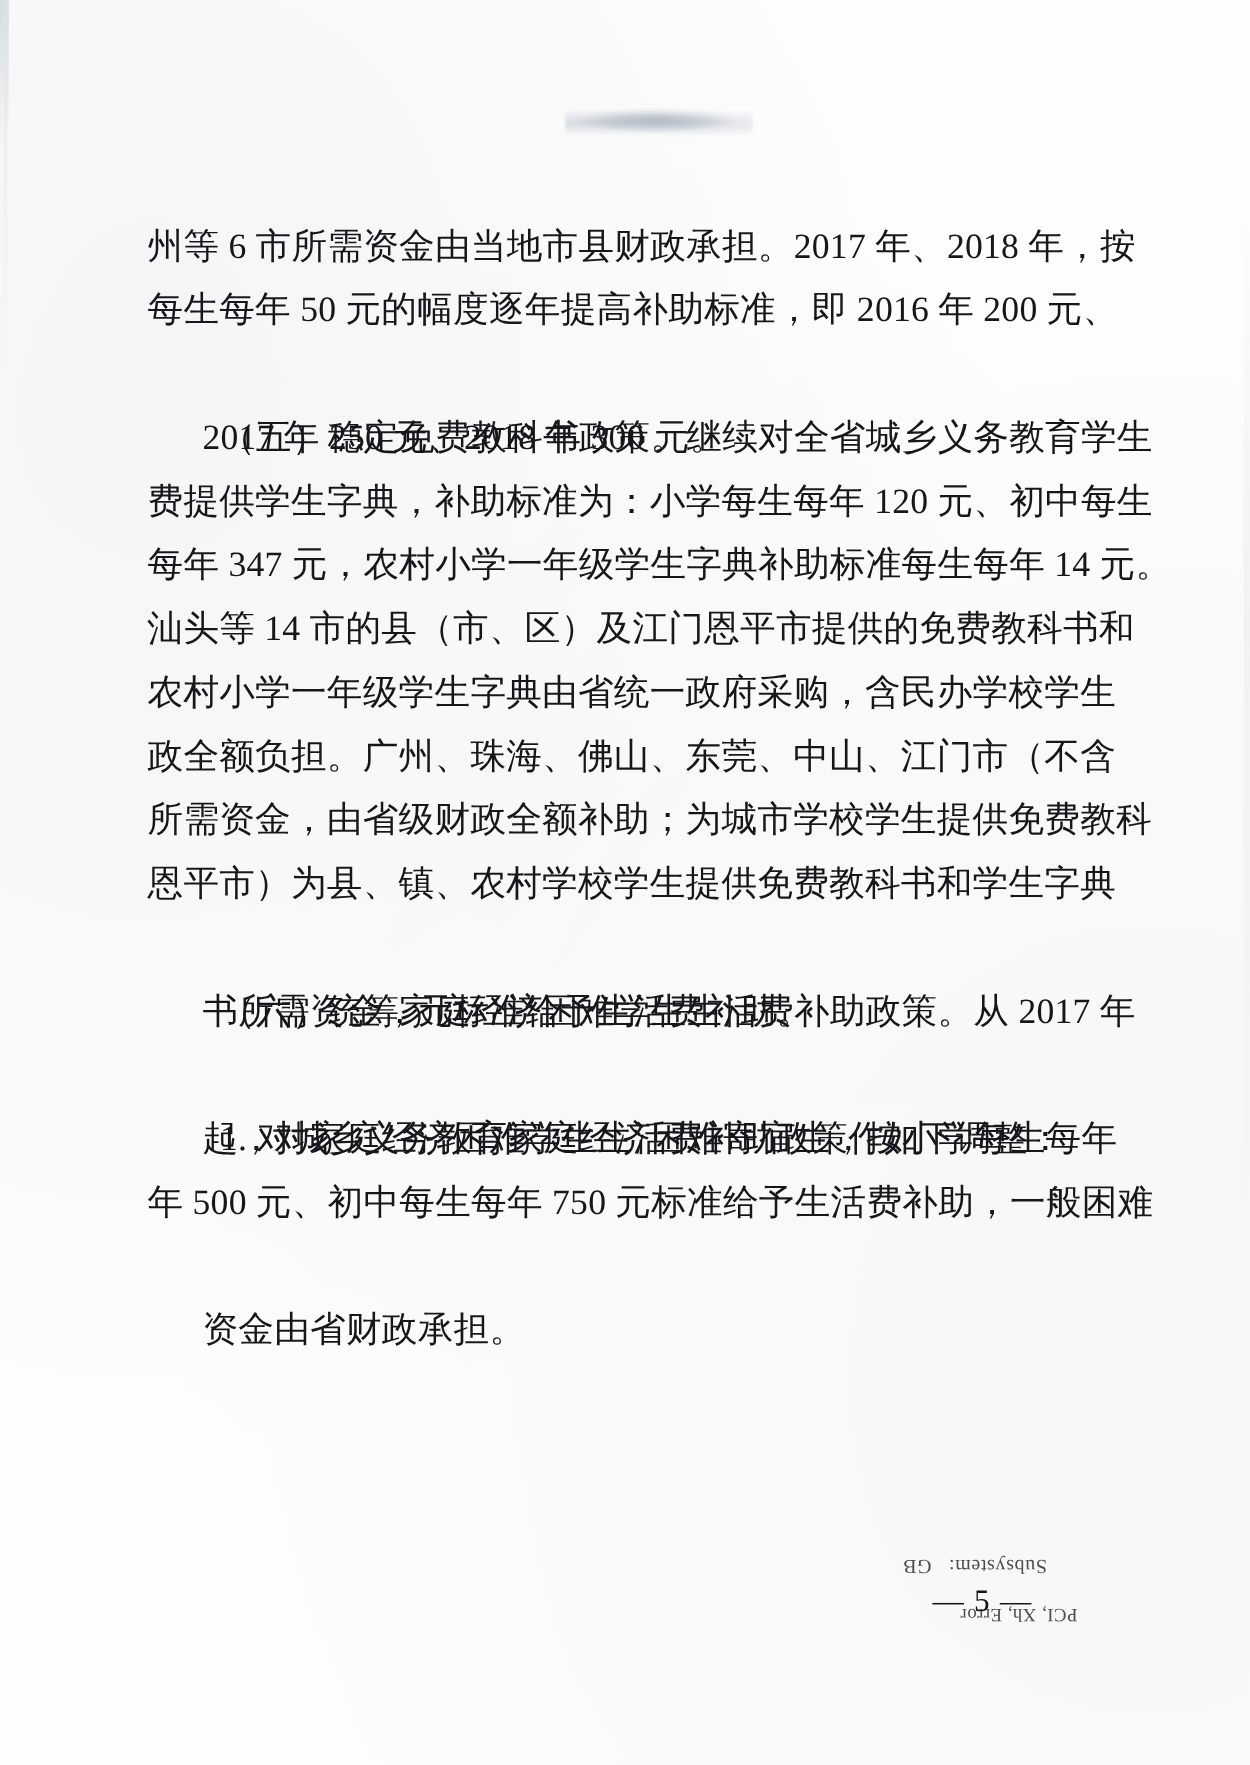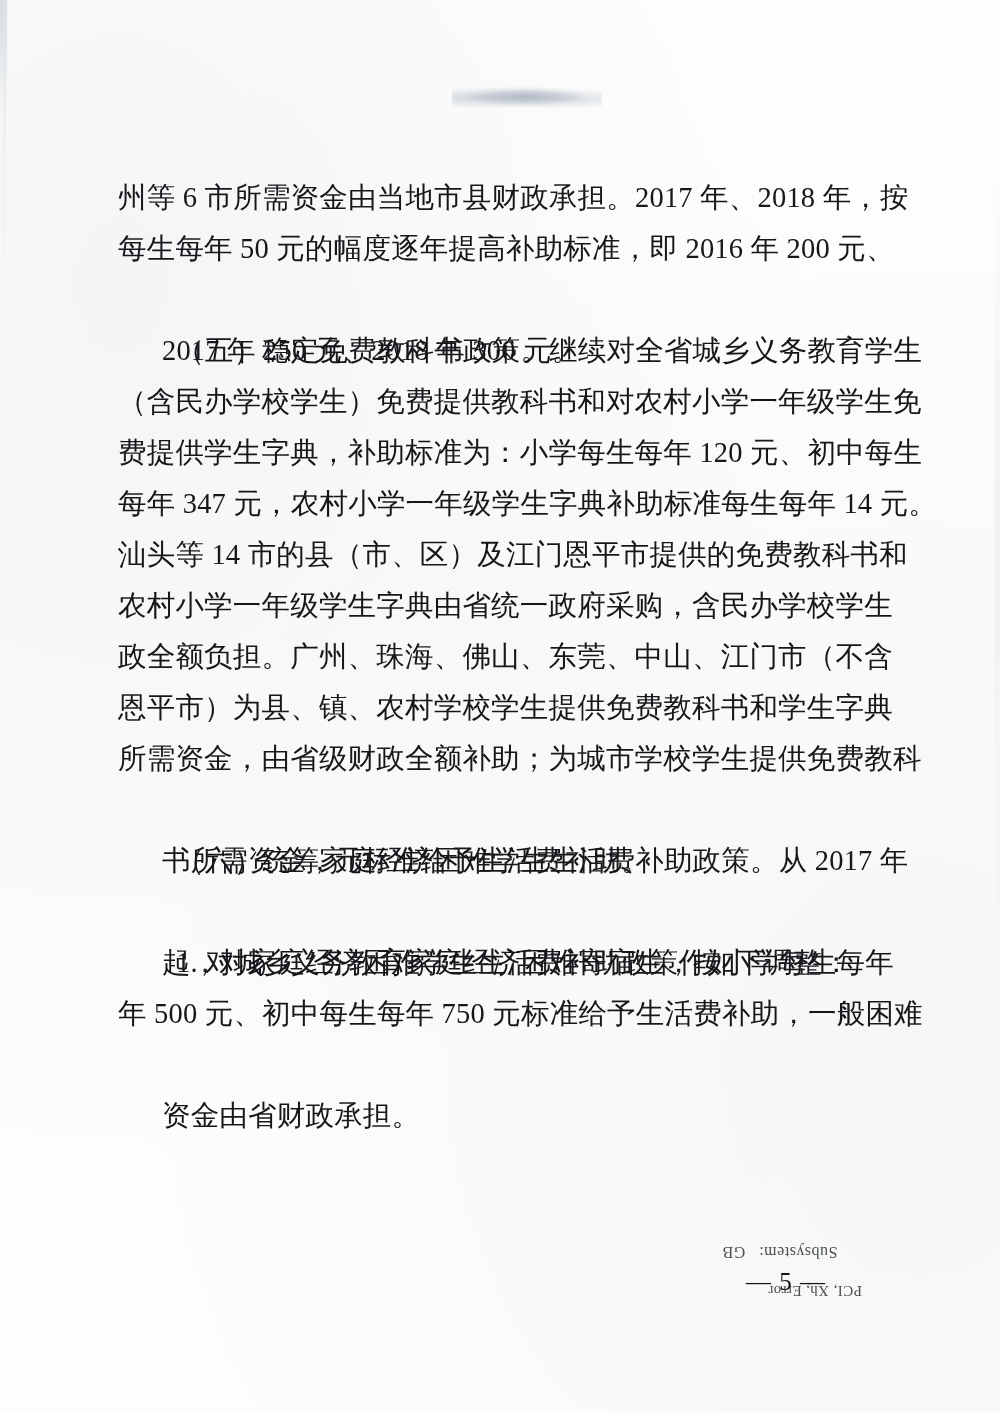--- a/index.html
+++ b/index.html
@@ -135,42 +135,39 @@
       <span>每生每年 50 元的幅度逐年提高补助标准，即 2016 年 200 元、</span>
     </div>
     <div class="line">
       <span>2017 年 250 元、2018 年 300 元。</span>
     </div>
 
     <div class="line just ind2">
       <span>（五）稳定免费教科书政策。继续对全省城乡义务教育学生</span>
     </div>
     <div class="line just">
-      <span>（含民办学校学生）免费提供教科书和对农村小学一年级学生免</span>
-    </div>
-    <div class="line just">
       <span>费提供学生字典，补助标准为：小学每生每年 120 元、初中每生</span>
     </div>
     <div class="line just">
       <span>每年 347 元，农村小学一年级学生字典补助标准每生每年 14 元。</span>
     </div>
     <div class="line just">
       <span>汕头等 14 市的县（市、区）及江门恩平市提供的免费教科书和</span>
     </div>
     <div class="line just">
       <span>农村小学一年级学生字典由省统一政府采购，含民办学校学生</span>
     </div>
     <div class="line just">
       <span>政全额负担。广州、珠海、佛山、东莞、中山、江门市（不含</span>
     </div>
     <div class="line just">
-      <span>恩平市）为县、镇、农村学校学生提供免费教科书和学生字典</span>
+      <span>所需资金，由省级财政全额补助；为城市学校学生提供免费教科</span>
     </div>
     <div class="line just">
-      <span>所需资金，由省级财政全额补助；为城市学校学生提供免费教科</span>
+      <span>恩平市）为县、镇、农村学校学生提供免费教科书和学生字典</span>
     </div>
     <div class="line">
       <span>书所需资金，元标准给予生活费补助。</span>
     </div>
 
     <div class="line just ind2">
       <span>（六）统筹家庭经济困难学生生活费补助政策。从 2017 年</span>
     </div>
     <div class="line">
       <span>起，对家庭经济困难学生生活费补助政策作如下调整：</span>

